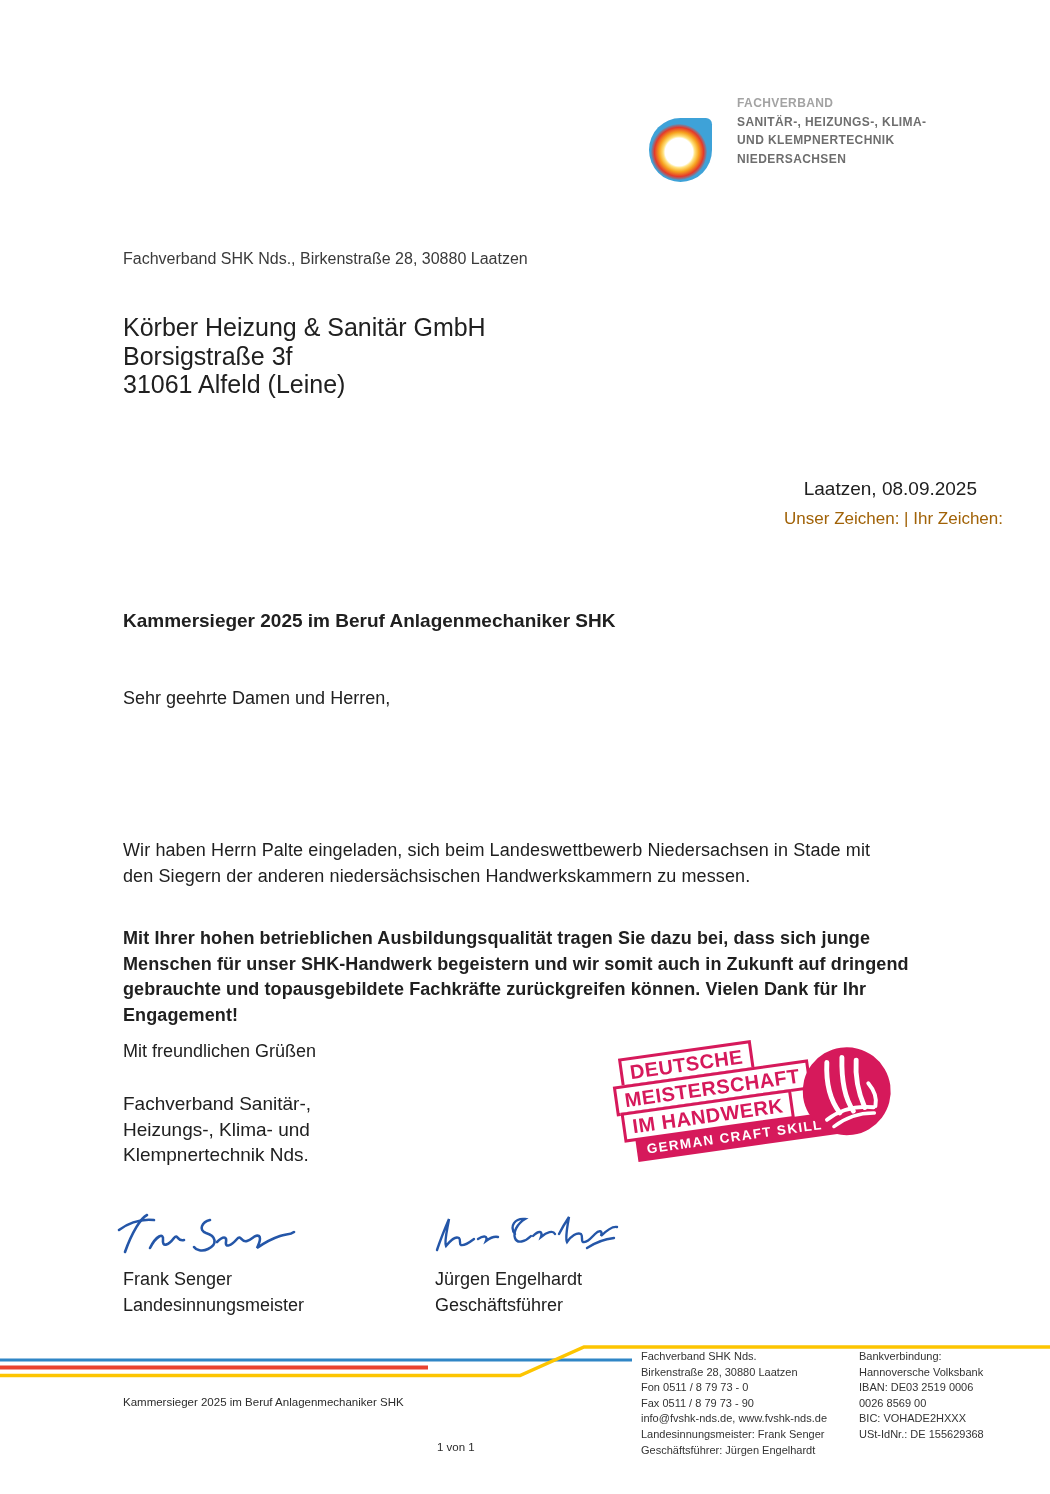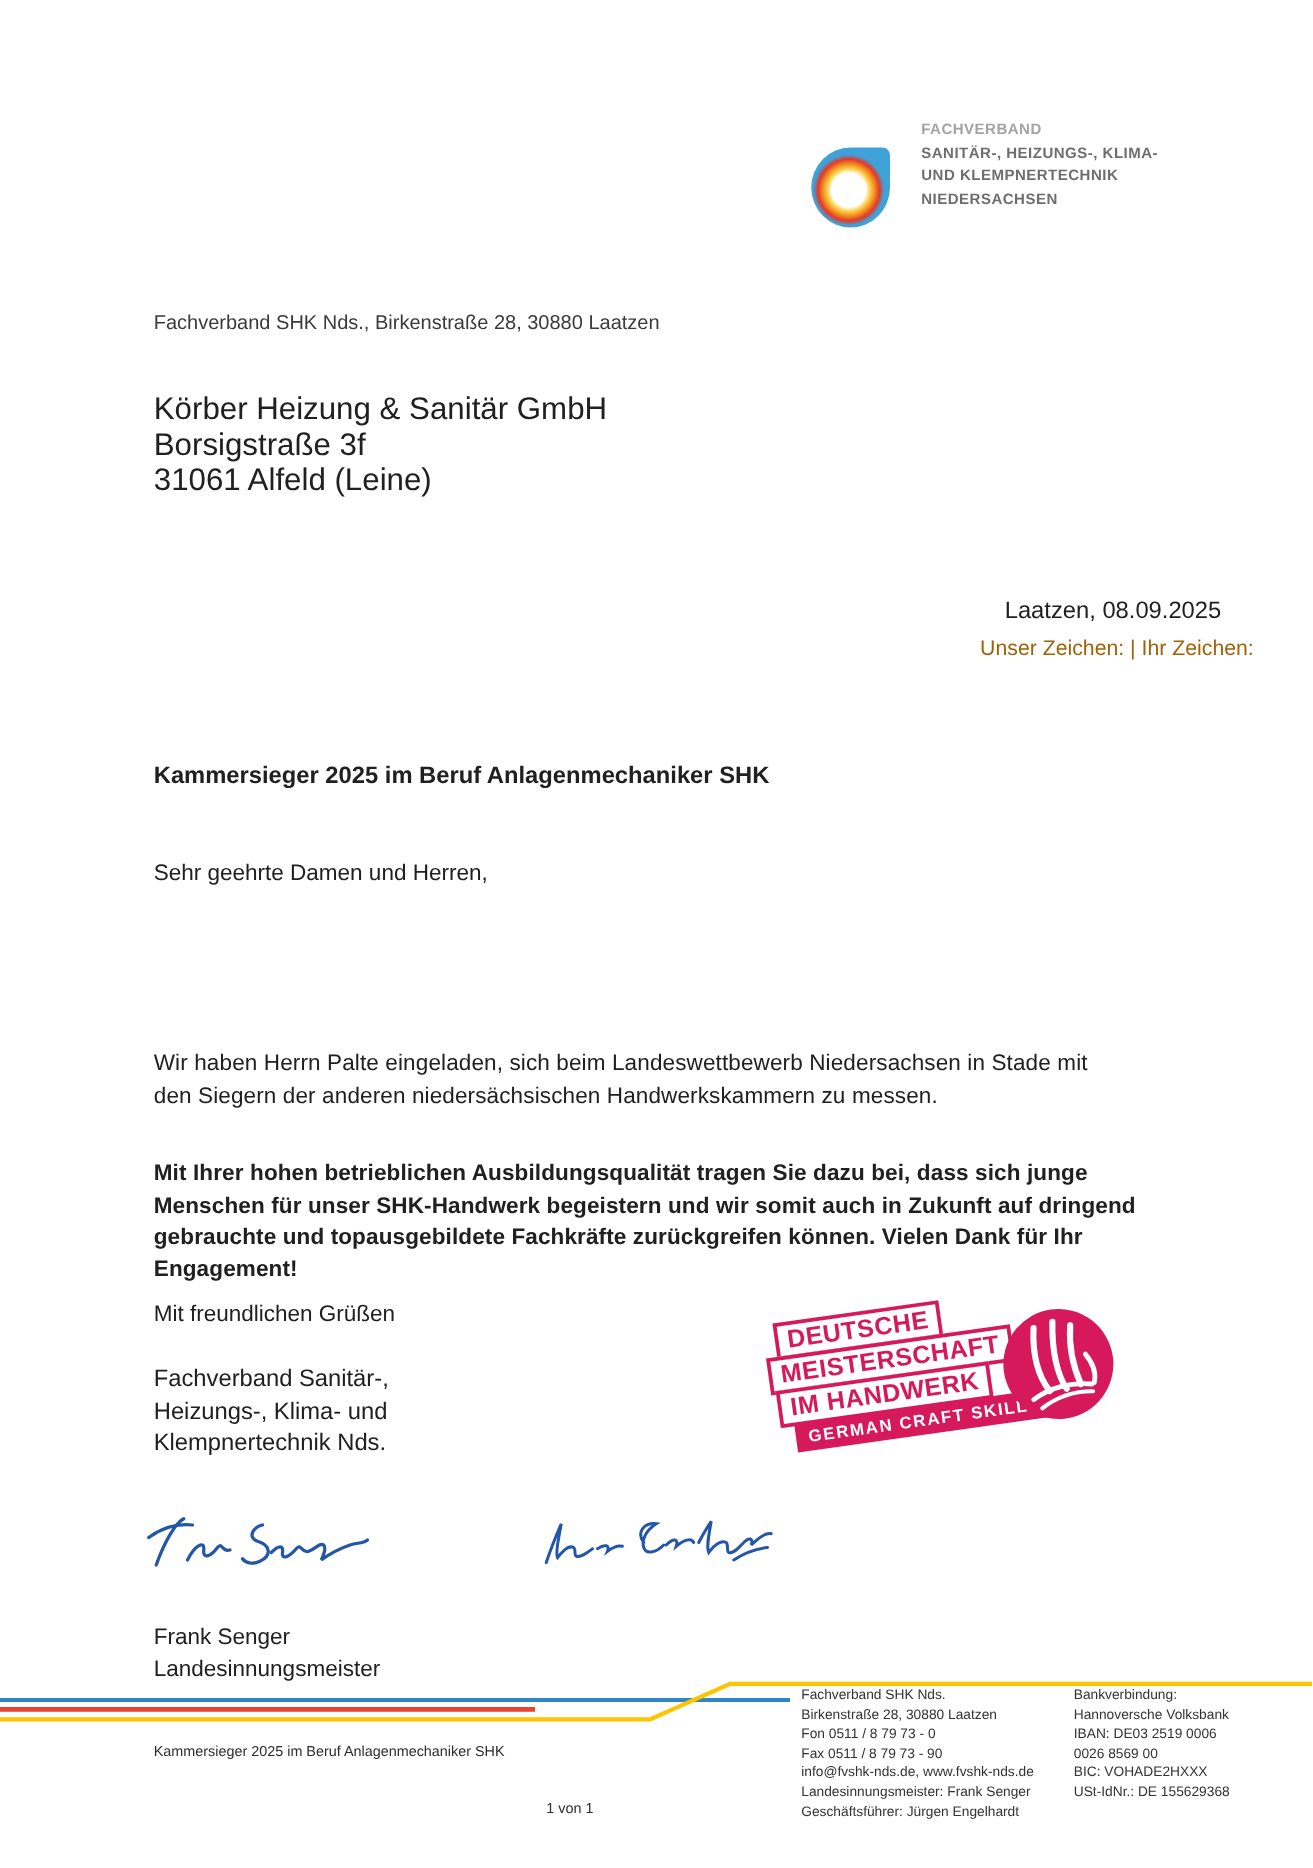--- a/index.html
+++ b/index.html
@@ -43,21 +43,21 @@
   .stamp .b2{margin-left:1px;margin-top:-3px;}
   .stamp .b3{margin-left:5px;margin-top:-3px;}
   .stamp .banner{display:block;float:left;clear:left;margin-left:16px;margin-top:-2px;
     background:#d6195b;color:#fff;font-weight:bold;font-size:13.5px;letter-spacing:1.4px;
     padding:4px 10px;white-space:nowrap;}
   .stamp .hand-circle{position:absolute;left:188px;top:20px;width:88px;height:88px;border-radius:50%;
     background:#d6195b;z-index:2;}
 
   
   .sig-name{font-size:18px;line-height:26px;}
-  .sig1-text{left:123px;top:1266px;margin-top:30px;}
+  .sig1-text{left:123px;top:1266px;}
   .sig2-text{left:435px;top:1266px;}
   .sig-svg{position:absolute;}
 
   
   .footer-col{font-size:11px;line-height:15.6px;color:#333;}
   .fcol-left{left:641px;top:1349px;}
   .fcol-right{left:859px;top:1349px;}
   .doc-line{left:123px;top:1396px;font-size:11.5px;color:#2c2c2c;}
   .page-info{left:437px;top:1396px;font-size:11.5px;color:#2c2c2c;margin-top:45px;}
   .stripes{left:0;top:1340px;}
@@ -138,20 +138,24 @@
       <path d="M88,26 C82,18 88,10 98,11 C90,16 86,24 88,30 C90,36 98,34 104,28"></path>
       <path d="M106,28 C112,22 116,23 114,29 C120,24 126,22 128,26"></path>
       <path d="M132,26 C136,18 140,12 142,9 C140,20 138,30 140,34 C144,28 150,24 154,26 C156,28 154,33 156,34 C160,35 164,30 168,26 C172,22 176,22 174,28 C180,22 186,18 190,19"></path>
       <path d="M160,40 C169,34 178,31 187,30"></path>
     </g>
   </svg>
   <div class="abs sig-name sig1-text">
     <div>Frank Senger</div>
     <div>Landesinnungsmeister</div>
   </div>
+  <div class="abs sig-name sig2-text">
+    <div>Jürgen Engelhardt</div>
+    <div>Geschäftsführer</div>
+  </div>
 
   <svg class="abs stripes" width="1050" height="46">
     <path d="M0,20 H632" stroke="#2f86c6" stroke-width="3.2" fill="none"></path>
     <path d="M0,27.5 H428" stroke="#e9432f" stroke-width="3.8" fill="none"></path>
     <path d="M0,35.5 H520 L584,7 H1050" stroke="#fdc501" stroke-width="3.4" fill="none"></path>
   </svg>
 
   <div class="abs footer-col fcol-left">
     <div>Fachverband SHK Nds.</div>
     <div>Birkenstraße 28, 30880 Laatzen</div>

